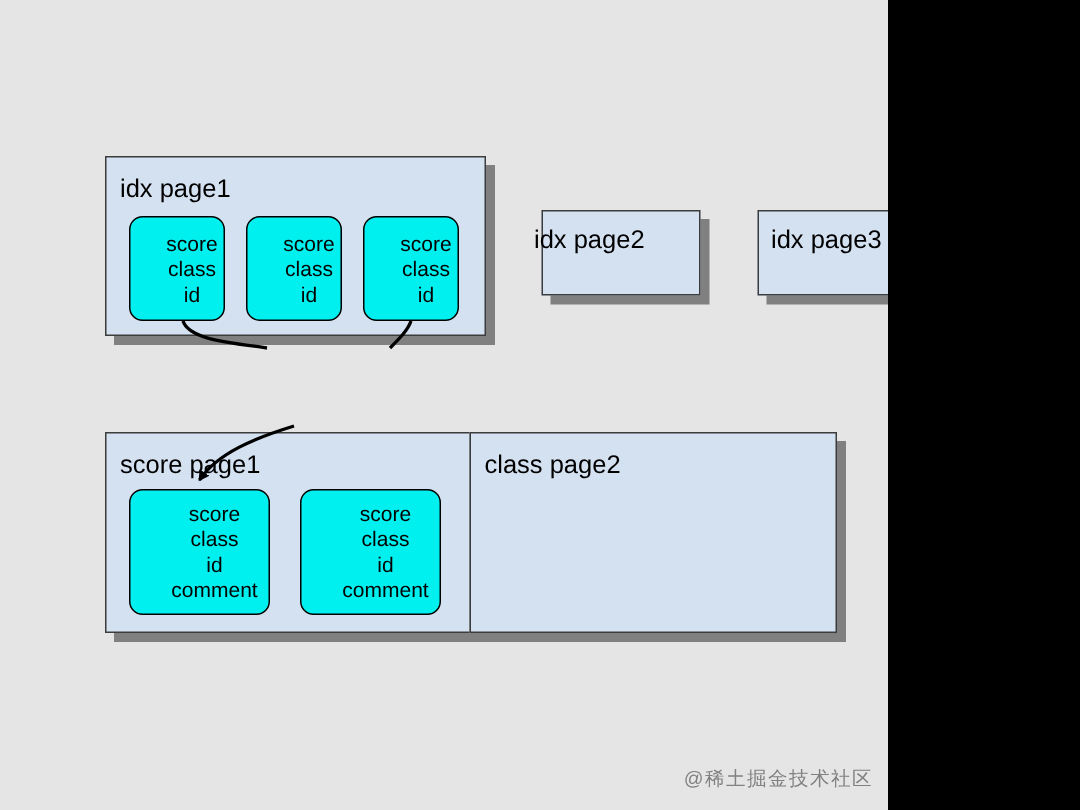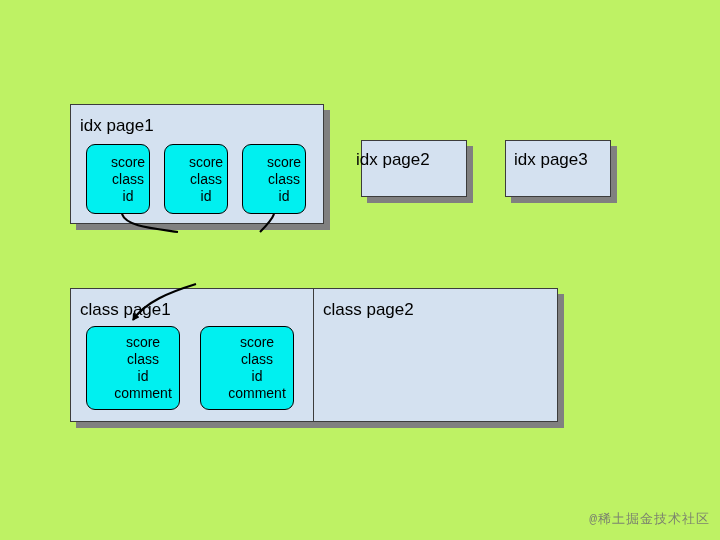--- a/index.html
+++ b/index.html
@@ -2,23 +2,23 @@
 <html><head>
 <meta charset="utf-8">
 <style>
   html, body {
     margin: 0;
     padding: 0;
     background: #000000;
   }
   #canvas {
     position: relative;
-    width: 720px;
+    width: 592px;
     height: 540px;
-    background: #bef264;
+    background: #e5e5e5;
     overflow: hidden;
     font-family: "Liberation Sans", "DejaVu Sans", sans-serif;
   }
 
   
   .page-box {
     position: absolute;
     background: #d4e1f0;
     border: 1px solid #3c3c3c;
     box-sizing: border-box;
@@ -70,21 +70,21 @@
   
   #watermark {
     position: absolute;
     right: 10px;
     bottom: 12px;
     color: #707070;
     font-size: 13px;
     letter-spacing: 1px;
     white-space: nowrap;
     opacity: 0.85;
-    font-family: Liberation Mono, monospace;
+    font-family: Liberation Sans, sans-serif;
   }
 </style>
 </head>
 <body>
 
 <div id="canvas">
 
   <div class="page-shadow" style="left:76px; top:110px; width:254px; height:120px;"></div>
   <div class="page-box" style="left:70px; top:104px; width:254px; height:120px;"></div>
   <div class="page-label" style="left:80px; top:116px;">idx page1</div>
@@ -111,21 +111,21 @@
   <div class="page-box" style="left:361px; top:140px; width:106px; height:57px;"></div>
   <div class="page-label" style="left:356px; top:150px;">idx page2</div>
 
   <div class="page-shadow" style="left:511px; top:146px; width:106px; height:57px;"></div>
   <div class="page-box" style="left:505px; top:140px; width:106px; height:57px;"></div>
   <div class="page-label" style="left:514px; top:150px;">idx page3</div>
 
   <div class="page-shadow" style="left:76px; top:294px; width:488px; height:134px;"></div>
 
   <div class="page-box" style="left:70px; top:288px; width:244px; height:134px;"></div>
-  <div class="page-label" style="left:80px; top:300px;">class page1</div>
+  <div class="page-label" style="left:80px; top:300px;">score page1</div>
 
   <div class="page-box" style="left:313px; top:288px; width:245px; height:134px;"></div>
   <div class="page-label" style="left:323px; top:300px;">class page2</div>
 
   <div class="record" style="left:86px; top:326px; width:94px; height:84px;">
     <span>score</span>
     <span>class</span>
     <span>id</span>
     <span>comment</span>
   </div>

